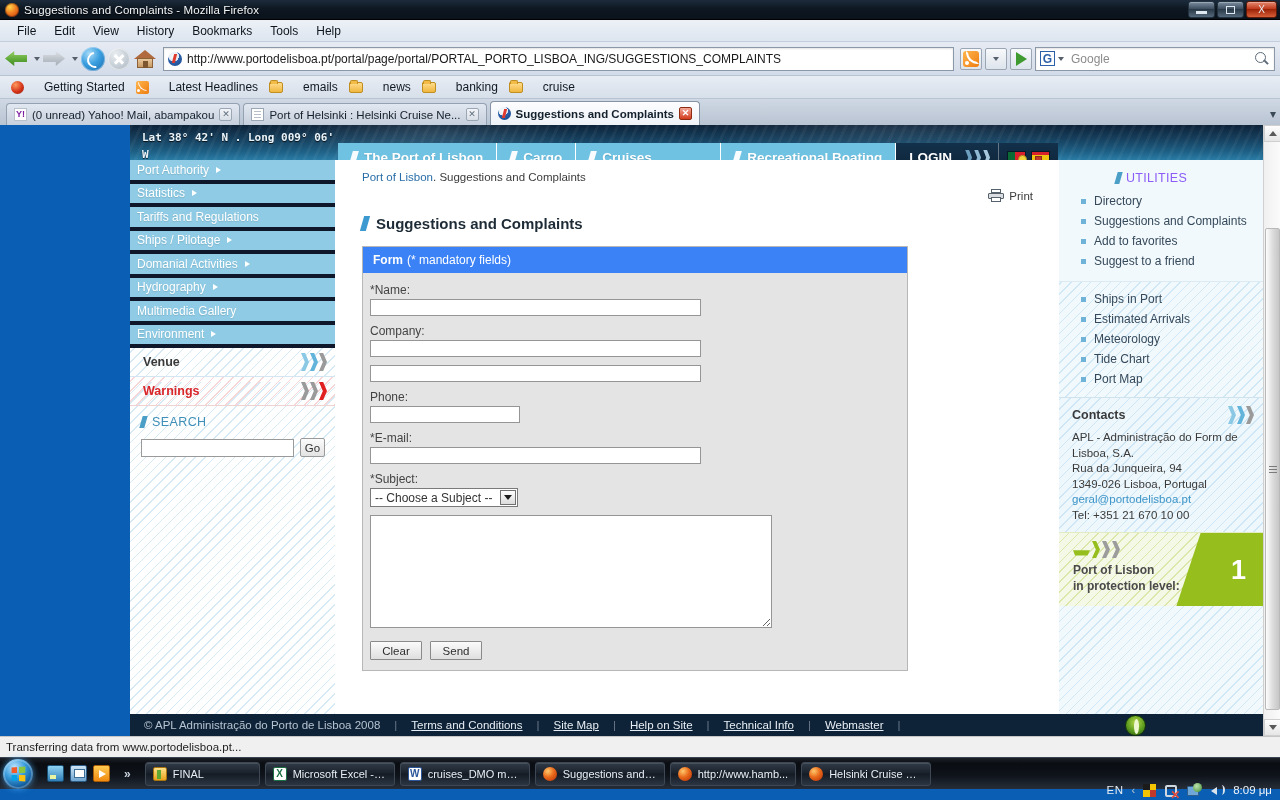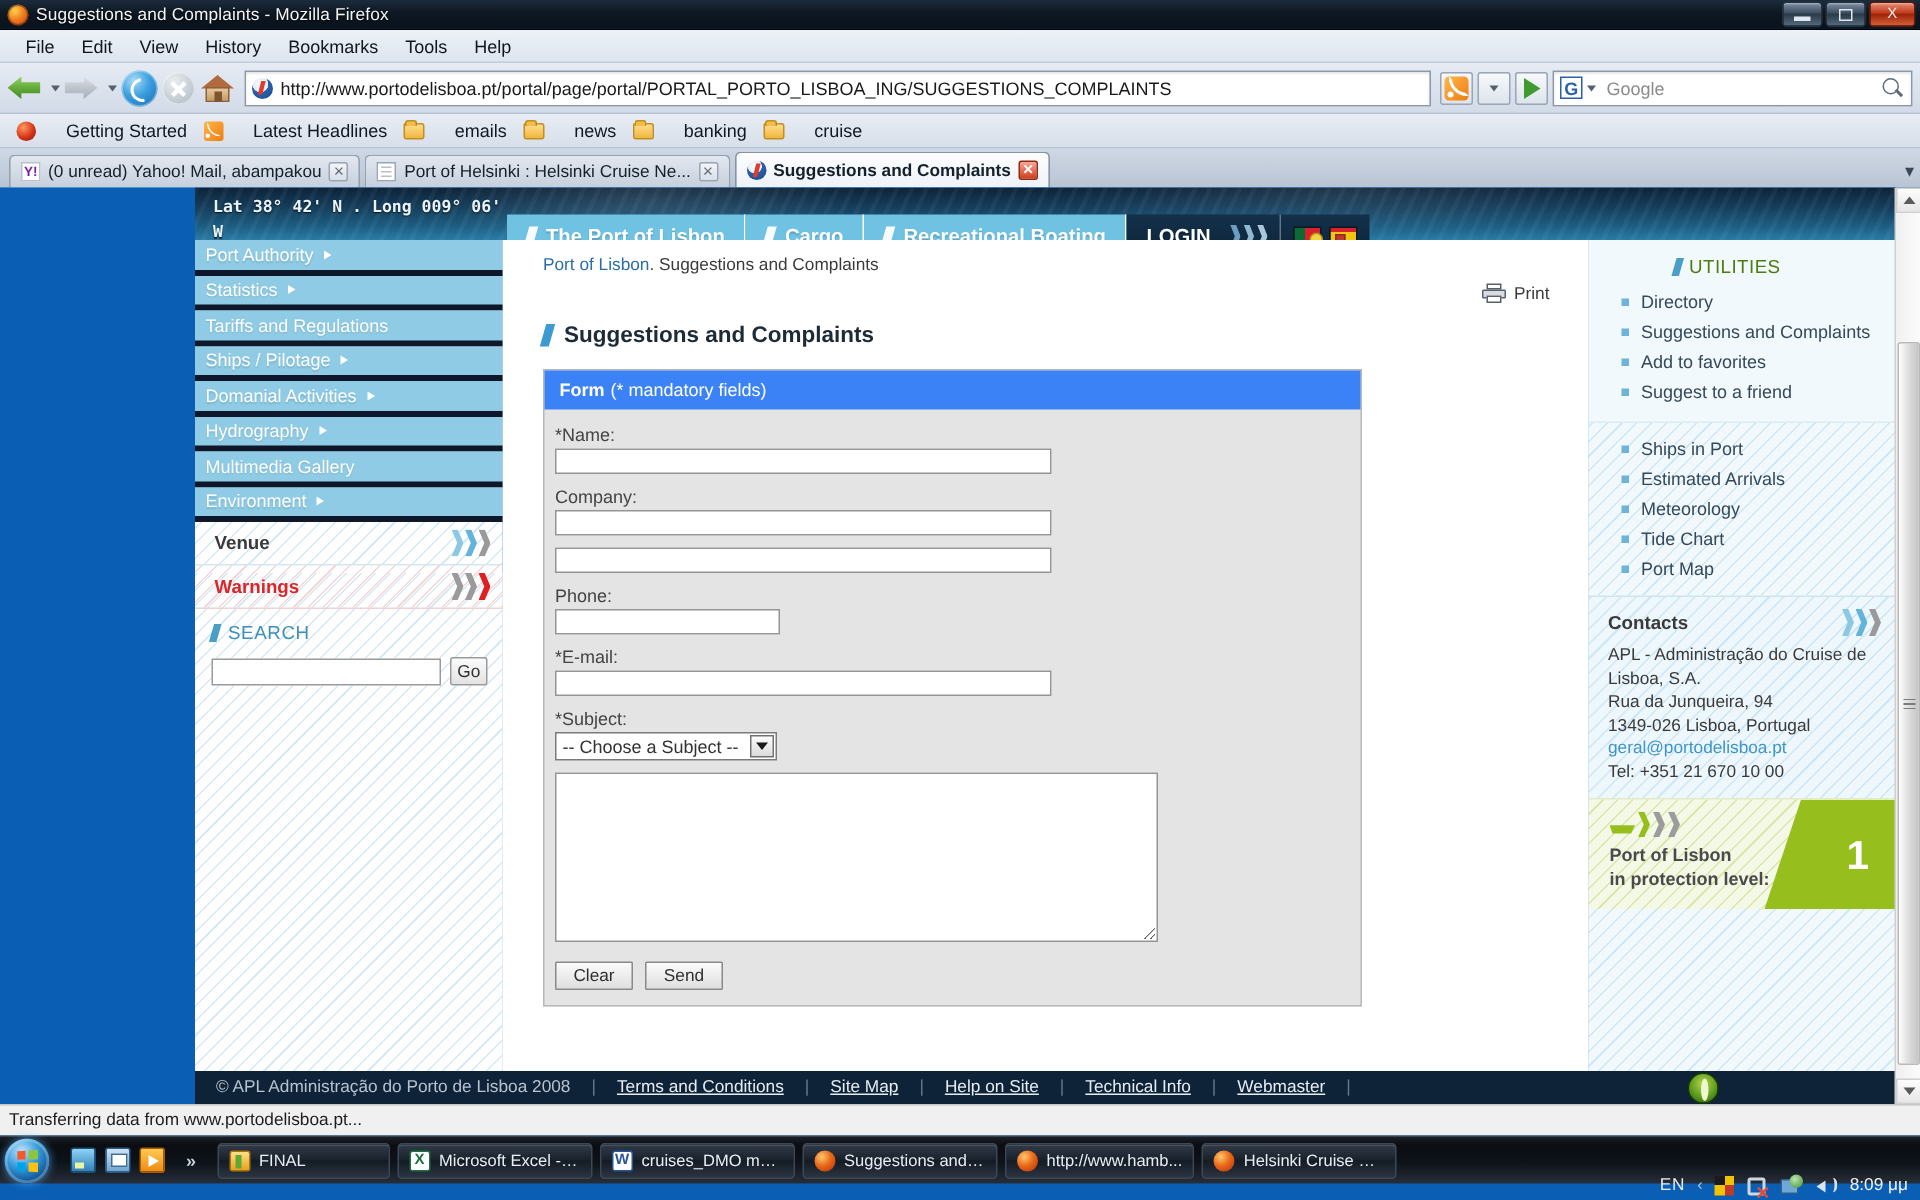--- a/index.html
+++ b/index.html
@@ -259,21 +259,21 @@
     background:linear-gradient(180deg,#fdfdfd,#dcdcdc); display:flex;align-items:center;justify-content:center;}
   #subjectsel .arrowbtn i{ width:0;height:0;border-left:4px solid transparent;border-right:4px solid transparent;border-top:5px solid #1c1c1c;}
   #commentbox{ width:402px;height:113px;border:1px solid #959595;background:#fff;margin-bottom:10px;}
   .fbtns{ display:flex; gap:8px; }
   .fbtn{ min-width:52px;height:19px;border:1px solid #8a8a8a;border-radius:1px;
     background:linear-gradient(180deg,#fbfbfb,#dfdfdf); font-size:11.5px; color:#2e2e2e;
     display:flex;align-items:center;justify-content:center; padding:0 9px;}
   
   #rightcol{ width:205px; flex:none; background:#f2f9fd; position:relative; }
   #utilbox{ background:#f2f9fd; padding:11px 0 10px 13px; }
-  .uhead{ display:flex; align-items:center; gap:5px; color:#4d7c0f; font-size:12.5px; letter-spacing:.3px; margin-bottom:6px;padding-left:44px;}
+  .uhead{ display:flex; align-items:center; gap:5px; color:#8b5cf6; font-size:12.5px; letter-spacing:.3px; margin-bottom:6px;padding-left:44px;}
   .uhead .slash{ display:inline-block;width:5px;height:12px;background:#4b9ec6;transform:skewX(-16deg);}
   .ulist li{ list-style:none; display:flex; align-items:center; gap:8px; padding:3px 0 3px 9px; }
   .ulist li .bul{ width:5px;height:5px;background:#6fb4d8;flex:none;}
   .ulist li a{ color:#35495a; text-decoration:none; font-size:12px; }
   #utilhatch{
     background:repeating-linear-gradient(-45deg, rgba(120,185,225,.28) 0 1px, transparent 1px 7px), #f2f9fd;
     padding:7px 0 8px 13px; border-top:1px solid #dceaf3;
   }
   #contacts{
     background:repeating-linear-gradient(-45deg, rgba(120,185,225,.28) 0 1px, transparent 1px 7px), #eef7fc;
@@ -530,20 +530,24 @@
         <div class="l2">30 July | 18:08</div>
       </div>
       <div id="topnav">
         <div class="navtab">
           <span class="slash"></span>
           <span>The Port of Lisbon</span>
         </div>
         <div class="navtab">
           <span class="slash"></span>
           <span>Cargo</span>
+        </div>
+        <div class="navtab" style="min-width:145px">
+          <span class="slash"></span>
+          <span>Cruises</span>
         </div>
         <div class="navtab">
           <span class="slash"></span>
           <span>Recreational Boating</span>
         </div>
         <div class="navtab login">
           <span>LOGIN</span>
           <span class="chev">
               <i></i>
               <i></i>
@@ -733,21 +737,21 @@
         <div id="contacts">
           <div class="chead">
             <span class="t">Contacts</span>
             <span class="chev3 blue">
                 <i></i>
                 <i></i>
                 <i></i>
               </span>
           </div>
           <div class="caddr">
-            <div>APL - Administração do Cruise de</div>
+            <div>APL - Administração do Form de</div>
             <div>Lisboa, S.A.</div>
             <div>Rua da Junqueira, 94</div>
             <div>1349-026 Lisboa, Portugal</div>
             <div><a>geral@portodelisboa.pt</a></div>
             <div>Tel: +351 21 670 10 00</div>
           </div>
         </div>
         <div id="protect">
           <div class="green">
             <span>1</span>

